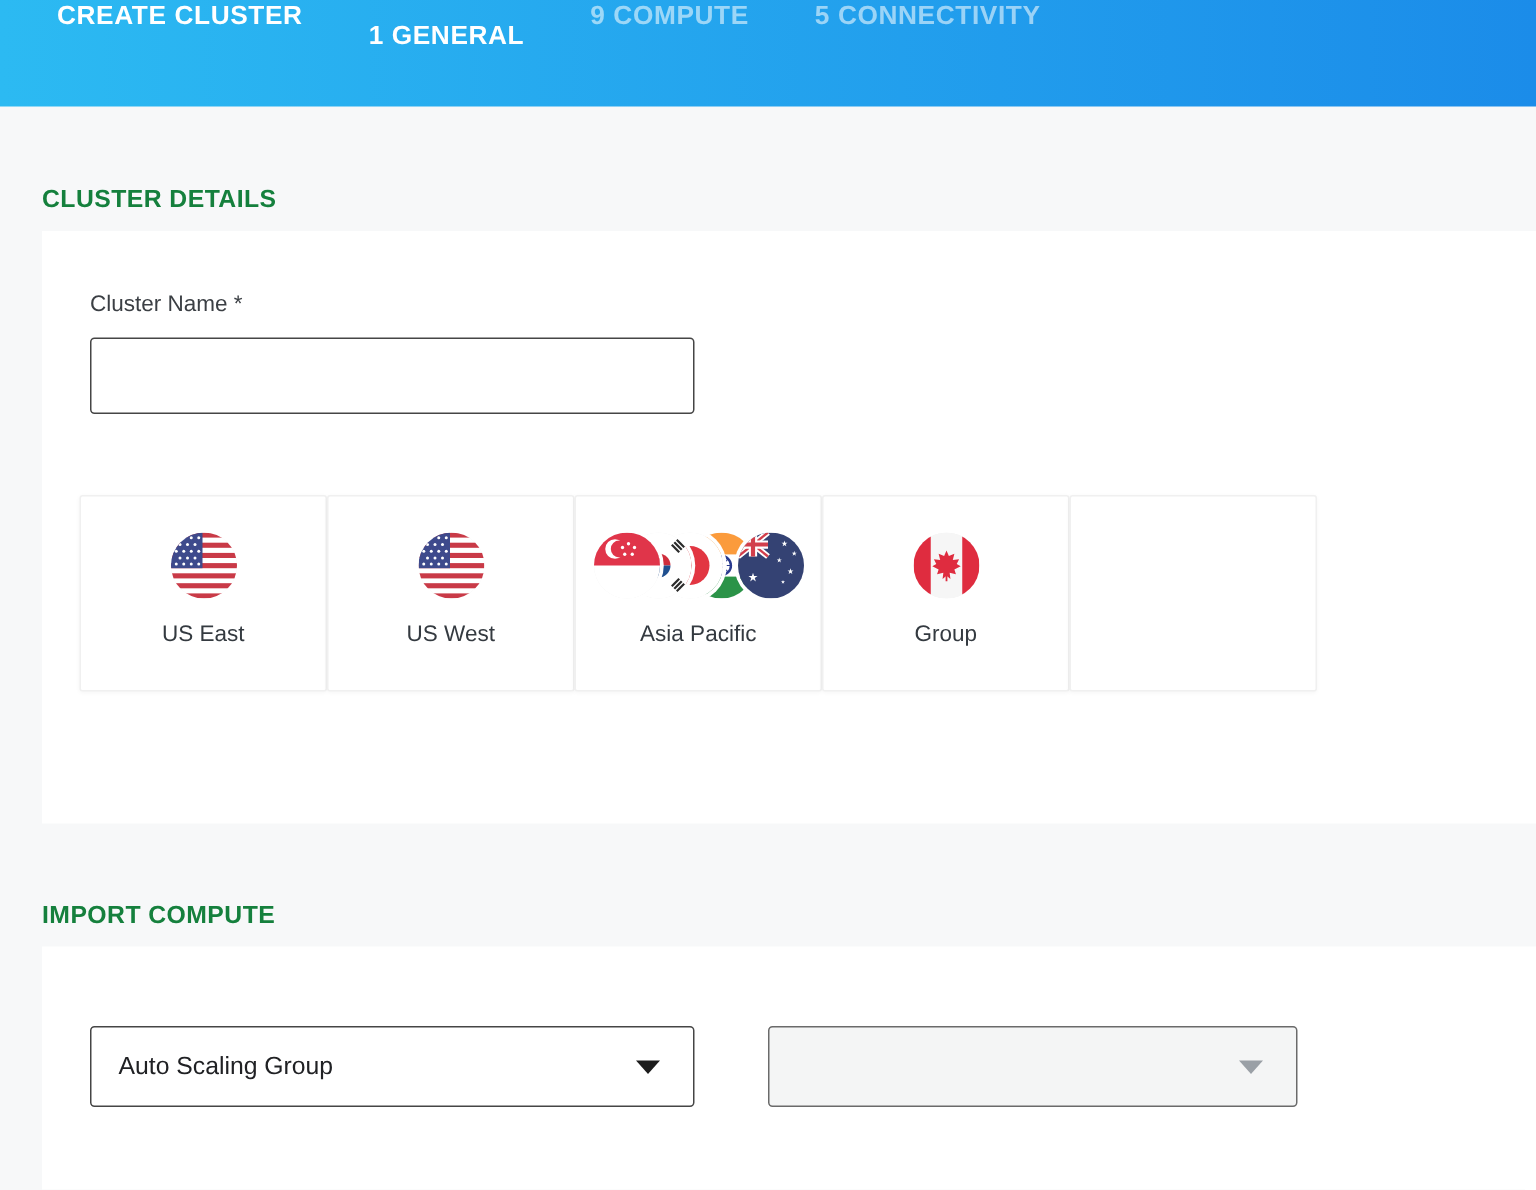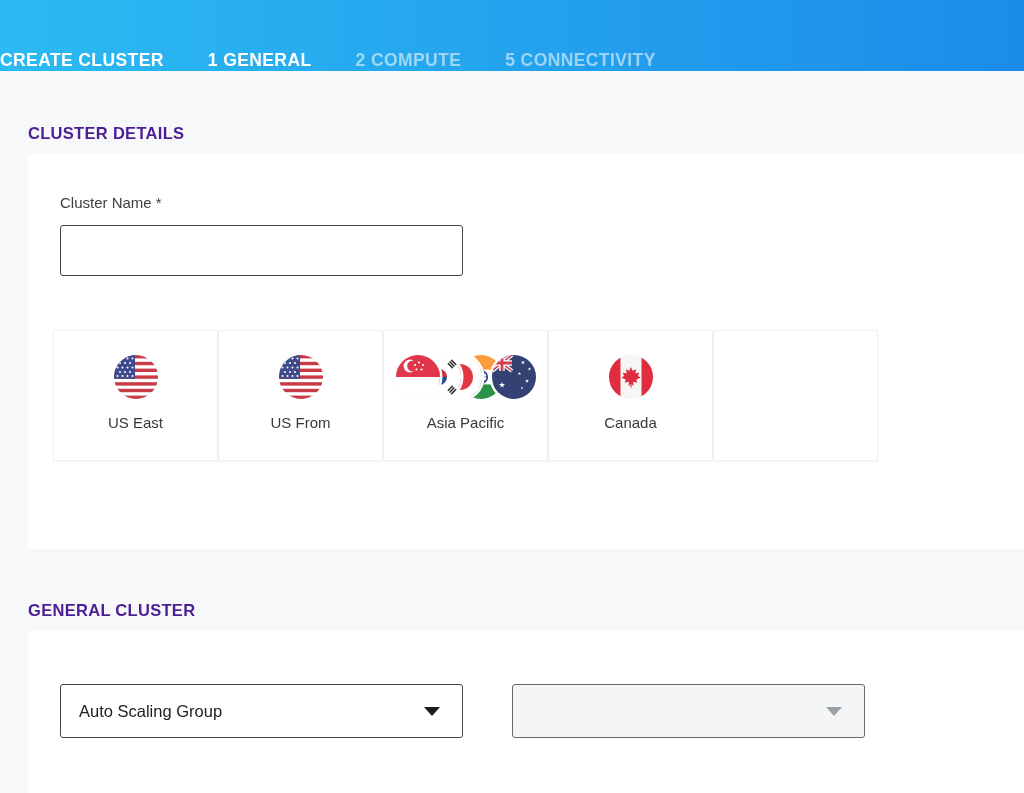--- a/index.html
+++ b/index.html
@@ -7,38 +7,39 @@
   body {
     font-family: "Liberation Sans", sans-serif;
     background: #f7f8f9;
     color: #3b3f44;
   }
   
   .top-bar {
     height: 71px;
     background: linear-gradient(90deg, #2cbaf2 0%, #1b8ce9 100%);
     display: flex;
-    align-items: flex-end;
+    align-items: flex-start;
+    padding-left: 38px;
     gap: 44px;
   }
   .top-bar .wizard-title,
   .top-bar .tab {
     font-size: 17.5px;
     font-weight: bold;
     letter-spacing: 0.4px;
     white-space: nowrap;
   }
   .top-bar .wizard-title { color: #ffffff; }
   .tab { color: rgba(255,255,255,0.55); cursor: pointer; }
   .tab.active { color: #ffffff; margin-top: 13px; }
 
   
   .content { padding: 53px 0 0 28px; }
   .section-heading {
-    color: #4c1d95;
+    color: #15803d;
     font-size: 16.5px;
     font-weight: bold;
     letter-spacing: 0.3px;
   }
   .panel {
     background: #ffffff;
     margin-top: 11px;
     width: 996px;
   }
   .panel-details { padding: 40px 0 88px 32px; }
@@ -139,21 +140,21 @@
     border-top: 9px solid #1c1c1c;
   }
   .caret-gray { border-top-color: #9aa0a6; }
 </style>
 </head>
 <body>
 
 <header class="top-bar">
   <span class="wizard-title">CREATE CLUSTER</span>
   <span class="tab active">1 GENERAL</span>
-  <span class="tab">2 COMPUTE</span>
+  <span class="tab">9 COMPUTE</span>
   <span class="tab">5 CONNECTIVITY</span>
 </header>
 
 <main class="content">
 
   <h2 class="section-heading">CLUSTER DETAILS</h2>
 
   <section class="panel panel-details">
 
     <div class="fields-row">
@@ -233,21 +234,21 @@
               <circle cx="6" cy="17" r="1"></circle>
                 <circle cx="11" cy="17" r="1"></circle>
                 <circle cx="16" cy="17" r="1"></circle>
               <circle cx="3.5" cy="21" r="1"></circle>
                 <circle cx="8.5" cy="21" r="1"></circle>
                 <circle cx="13.5" cy="21" r="1"></circle>
                 <circle cx="18.5" cy="21" r="1"></circle>
             </g>
           </svg>
         </div>
-        <span class="card-label">US From</span>
+        <span class="card-label">US West</span>
       </div>
 
       <div class="region-card">
         <div class="ap-stack">
 
           <div class="flag ap-in">
             <svg width="44" height="44" viewBox="0 0 44 44">
               <rect width="44" height="44" fill="#ffffff"></rect>
               <rect width="44" height="14.6" fill="#fb9b3c"></rect>
               <rect y="29.4" width="44" height="14.6" fill="#2b9348"></rect>
@@ -334,29 +335,29 @@
       <div class="region-card">
         <div class="flag">
           <svg width="44" height="44" viewBox="0 0 44 44">
             <rect width="44" height="44" fill="#f6f6f6"></rect>
             <rect width="11.5" height="44" fill="#df2c3f"></rect>
             <rect x="32.5" width="11.5" height="44" fill="#df2c3f"></rect>
             <path transform="translate(22,21.5) scale(1.05)" fill="#df2c3f" d="M0,-9 L1.5,-5.5 L5,-7 L4,-3 L8,-3.5 L6.5,-0.5 L9,1 L5,3 L6,6 L2,5 L2.5,9 L0,7 L-2.5,9 L-2,5 L-6,6 L-5,3 L-9,1 L-6.5,-0.5 L-8,-3.5 L-4,-3 L-5,-7 L-1.5,-5.5 Z"></path>
             <rect x="21.4" y="28" width="1.2" height="4.5" fill="#df2c3f"></rect>
           </svg>
         </div>
-        <span class="card-label">Canada</span>
+        <span class="card-label">Group</span>
       </div>
 
 
       <div class="region-card"></div>
     </div>
   </section>
 
-  <h2 class="section-heading import-heading">GENERAL CLUSTER</h2>
+  <h2 class="section-heading import-heading">IMPORT COMPUTE</h2>
 
   <section class="panel panel-import">
 
     <div class="selects-row">
       <div class="select-box select-primary">
         <span class="select-value">Auto Scaling Group</span>
         <span class="caret"></span>
       </div>
       <div class="select-box select-secondary">
         <span class="select-value"></span>

